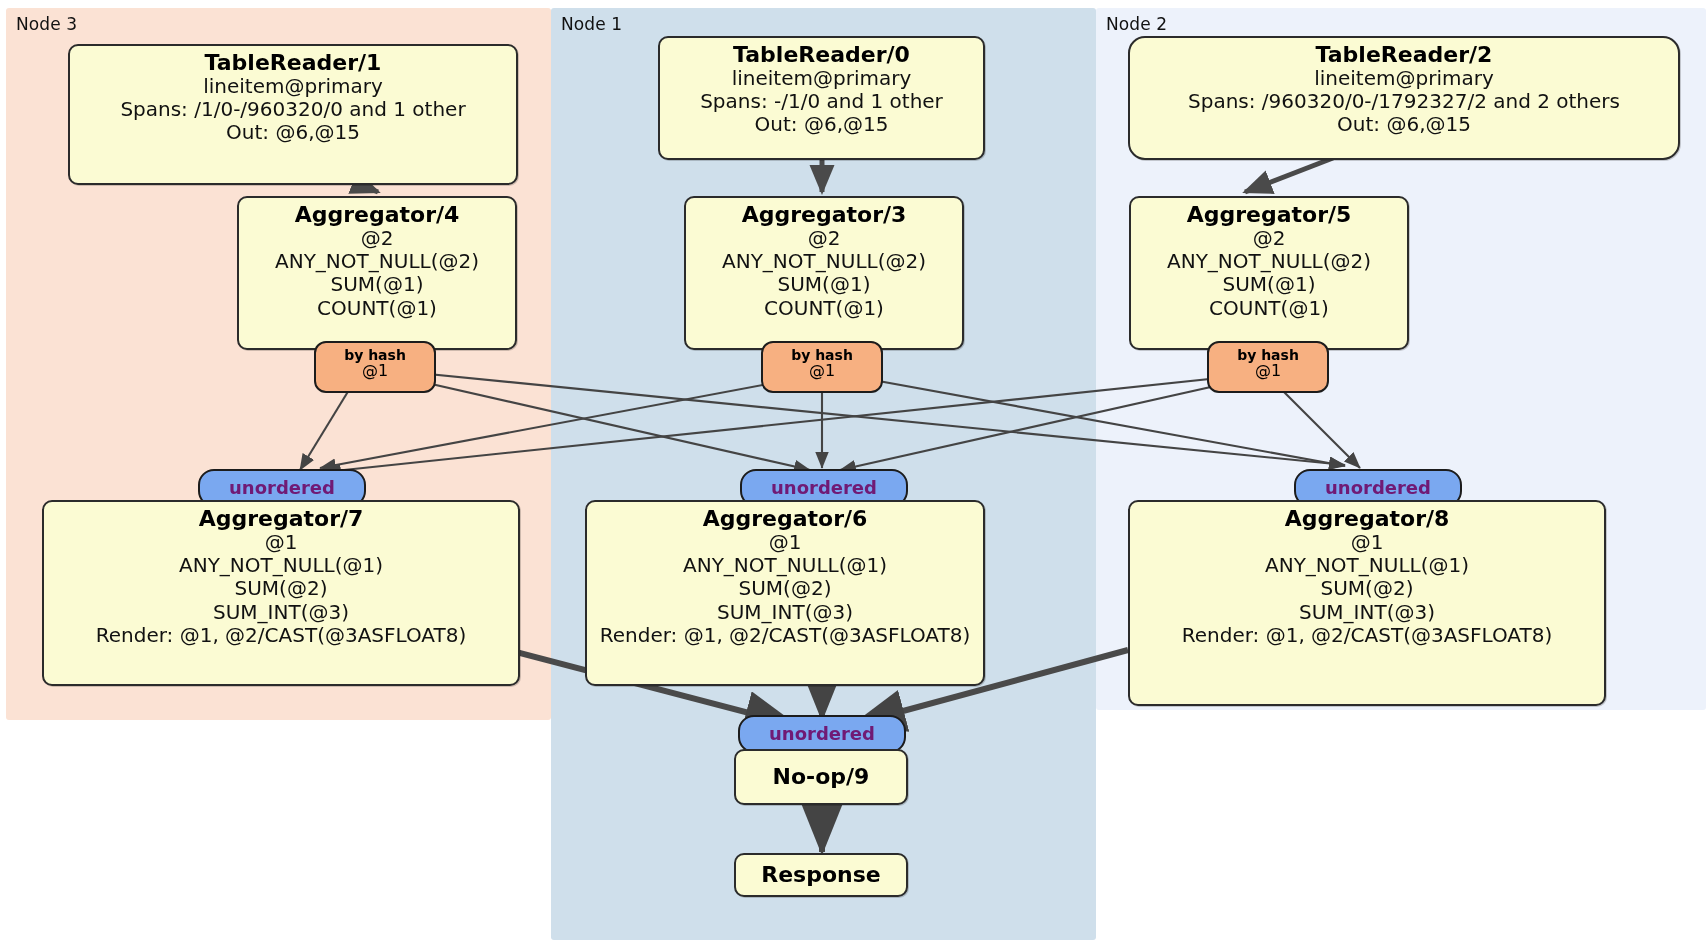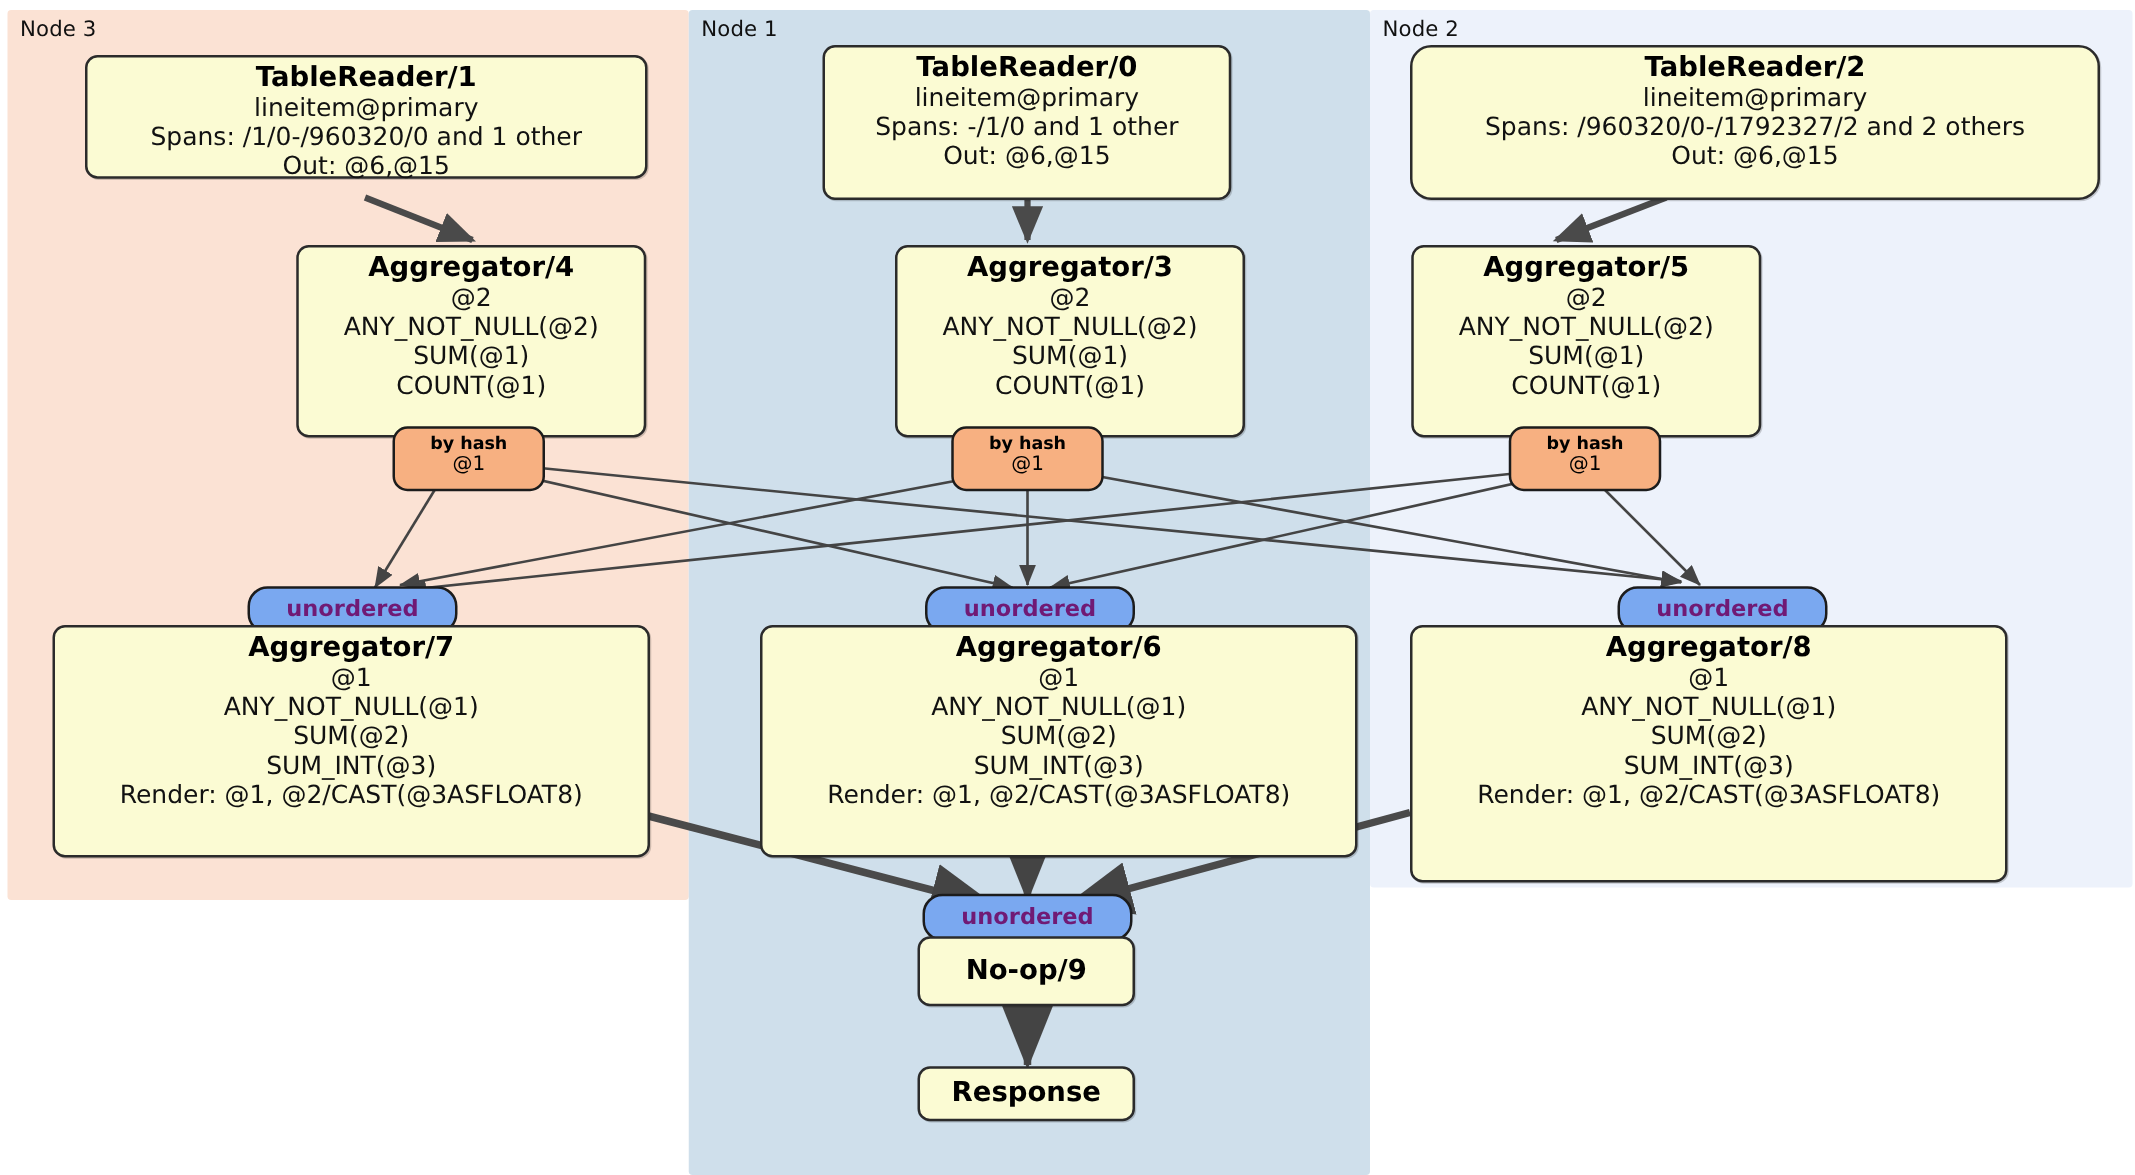--- a/index.html
+++ b/index.html
@@ -97,21 +97,21 @@
       <path d="M508,650 L795,725"></path>
       <path d="M822,685 L822,718"></path>
       <path d="M1128,650 L855,724"></path>
     </g>
 
     <g stroke="#4a4a4a" stroke-width="6" fill="none" marker-end="url(#ahS)">
       <path d="M822,792 L822,852"></path>
     </g>
   </svg>
 
-  <div class="proc" style="left:68px;top:44px;width:450px;height:99px;">
+  <div class="proc" style="left:68px;top:44px;width:450px;height:141px;">
     <div class="ttl">TableReader/1</div>
     <div class="ln">lineitem@primary</div>
     <div class="ln">Spans: /1/0-/960320/0 and 1 other</div>
     <div class="ln">Out: @6,@15</div>
   </div>
 
   <div class="proc" style="left:658px;top:36px;width:327px;height:124px;">
     <div class="ttl">TableReader/0</div>
     <div class="ln">lineitem@primary</div>
     <div class="ln">Spans: -/1/0 and 1 other</div>
@@ -126,21 +126,21 @@
   </div>
 
   <div class="proc" style="left:237px;top:196px;width:280px;height:154px;">
     <div class="ttl">Aggregator/4</div>
     <div class="ln">@2</div>
     <div class="ln">ANY_NOT_NULL(@2)</div>
     <div class="ln">SUM(@1)</div>
     <div class="ln">COUNT(@1)</div>
   </div>
 
-  <div class="proc" style="left:684px;top:196px;width:280px;height:154px;margin-left:32px;">
+  <div class="proc" style="left:684px;top:196px;width:280px;height:154px;">
     <div class="ttl">Aggregator/3</div>
     <div class="ln">@2</div>
     <div class="ln">ANY_NOT_NULL(@2)</div>
     <div class="ln">SUM(@1)</div>
     <div class="ln">COUNT(@1)</div>
   </div>
 
   <div class="proc" style="left:1129px;top:196px;width:280px;height:154px;">
     <div class="ttl">Aggregator/5</div>
     <div class="ln">@2</div>
@@ -178,21 +178,21 @@
 
   <div class="proc" style="left:42px;top:500px;width:478px;height:186px;">
     <div class="ttl">Aggregator/7</div>
     <div class="ln">@1</div>
     <div class="ln">ANY_NOT_NULL(@1)</div>
     <div class="ln">SUM(@2)</div>
     <div class="ln">SUM_INT(@3)</div>
     <div class="ln">Render: @1, @2/CAST(@3ASFLOAT8)</div>
   </div>
 
-  <div class="proc" style="left:608px;top:500px;width:478px;height:186px;">
+  <div class="proc" style="left:585px;top:500px;width:400px;height:186px;">
     <div class="ttl">Aggregator/6</div>
     <div class="ln">@1</div>
     <div class="ln">ANY_NOT_NULL(@1)</div>
     <div class="ln">SUM(@2)</div>
     <div class="ln">SUM_INT(@3)</div>
     <div class="ln">Render: @1, @2/CAST(@3ASFLOAT8)</div>
   </div>
 
   <div class="proc" style="left:1128px;top:500px;width:478px;height:206px;">
     <div class="ttl">Aggregator/8</div>

